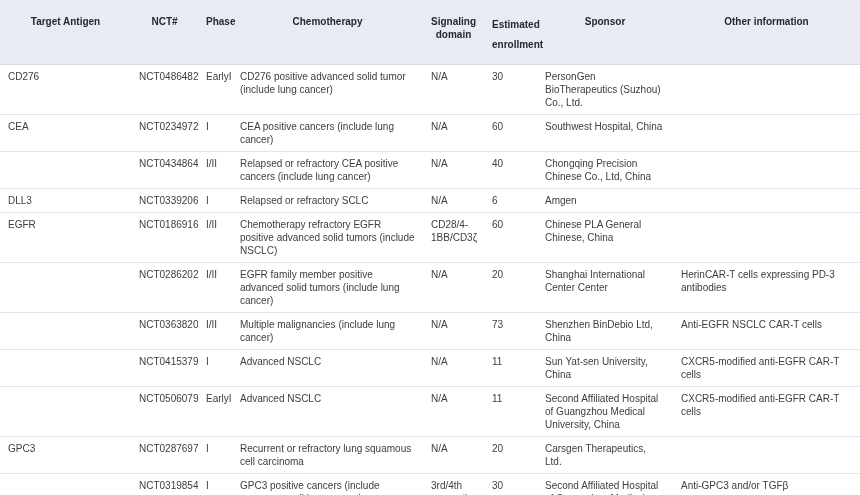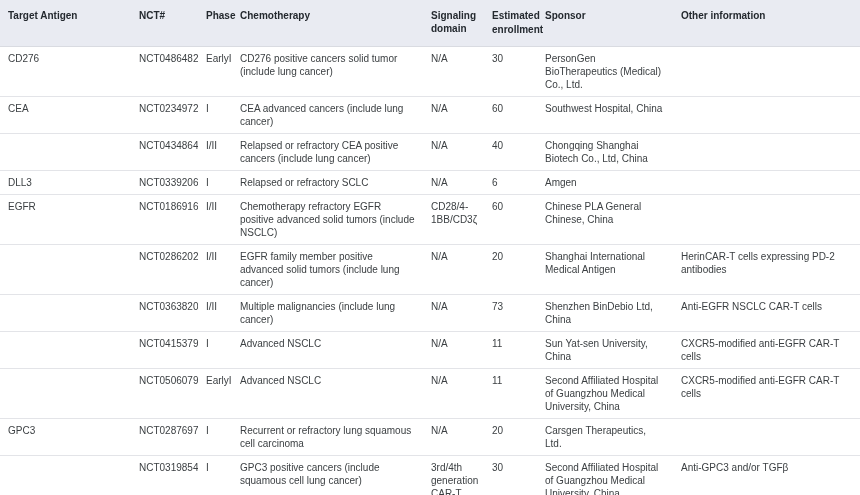--- a/index.html
+++ b/index.html
@@ -24,27 +24,27 @@
   }
   table.trials {
     width: 860px;
     border-collapse: collapse;
     table-layout: fixed;
   }
   table.trials thead th {
     background: var(--header-bg);
     color: var(--header-text);
     font-weight: bold;
-    text-align: left;
+    text-align: center;
     vertical-align: top;
-    padding: 9px 8px 9px 8px;
+    padding: 15px 8px 9px 8px;
     border-bottom: 1px solid #d9dbe1;
   }
   table.trials thead th.spread {
-    line-height: 14px;
+    line-height: 20px;
   }
   table.trials tbody td {
     background: var(--row-bg);
     vertical-align: top;
     padding: 5px 8px;
     border-bottom: 1px solid var(--border);
     overflow: hidden;
   }
   col.c-antigen  { width: 131px; }
   col.c-nct      { width: 67px;  }
@@ -79,44 +79,44 @@
       <th class="spread">Estimated enrollment</th>
       <th>Sponsor</th>
       <th>Other information</th>
     </tr>
   </thead>
   <tbody id="tbody">
       <tr>
         <td>CD276</td>
         <td>NCT04864821</td>
         <td>EarlyI</td>
-        <td>CD276 positive cancers solid tumor (include lung cancer)</td>
+        <td>CD276 positive advanced solid tumor (include lung cancer)</td>
         <td>N/A</td>
         <td>30</td>
-        <td>PersonGen BioTherapeutics (Medical) Co., Ltd.</td>
+        <td>PersonGen BioTherapeutics (Suzhou) Co., Ltd.</td>
         <td></td>
       </tr>
       <tr>
         <td>CEA</td>
         <td>NCT02349724</td>
         <td>I</td>
-        <td>CEA advanced cancers (include lung cancer)</td>
+        <td>CEA positive cancers (include lung cancer)</td>
         <td>N/A</td>
         <td>60</td>
         <td>Southwest Hospital, China</td>
         <td></td>
       </tr>
       <tr>
         <td></td>
         <td>NCT04348643</td>
         <td>I/II</td>
         <td>Relapsed or refractory CEA positive cancers (include lung cancer)</td>
         <td>N/A</td>
         <td>40</td>
-        <td>Chongqing Shanghai Biotech Co., Ltd, China</td>
+        <td>Chongqing Precision Chinese Co., Ltd, China</td>
         <td></td>
       </tr>
       <tr>
         <td>DLL3</td>
         <td>NCT03392064</td>
         <td>I</td>
         <td>Relapsed or refractory SCLC</td>
         <td>N/A</td>
         <td>6</td>
         <td>Amgen</td>
@@ -132,22 +132,22 @@
         <td>Chinese PLA General Chinese, China</td>
         <td></td>
       </tr>
       <tr>
         <td></td>
         <td>NCT02862028</td>
         <td>I/II</td>
         <td>EGFR family member positive advanced solid tumors (include lung cancer)</td>
         <td>N/A</td>
         <td>20</td>
-        <td>Shanghai International Medical Antigen</td>
-        <td>HerinCAR-T cells expressing PD-2 antibodies</td>
+        <td>Shanghai International Center Center</td>
+        <td>HerinCAR-T cells expressing PD-3 antibodies</td>
       </tr>
       <tr>
         <td></td>
         <td>NCT03638206</td>
         <td>I/II</td>
         <td>Multiple malignancies (include lung cancer)</td>
         <td>N/A</td>
         <td>73</td>
         <td>Shenzhen BinDebio Ltd, China</td>
         <td>Anti-EGFR NSCLC CAR-T cells</td>

